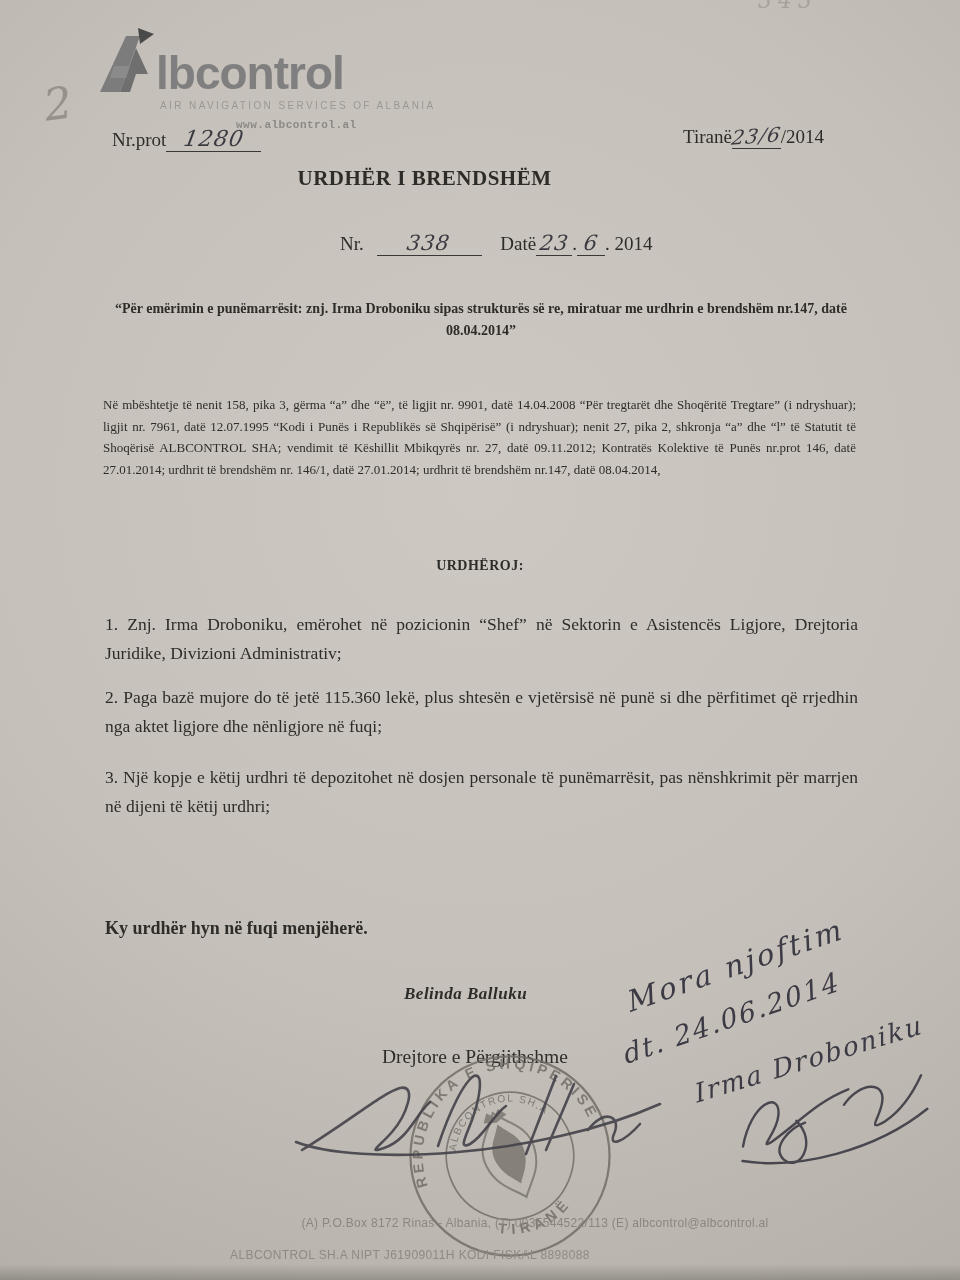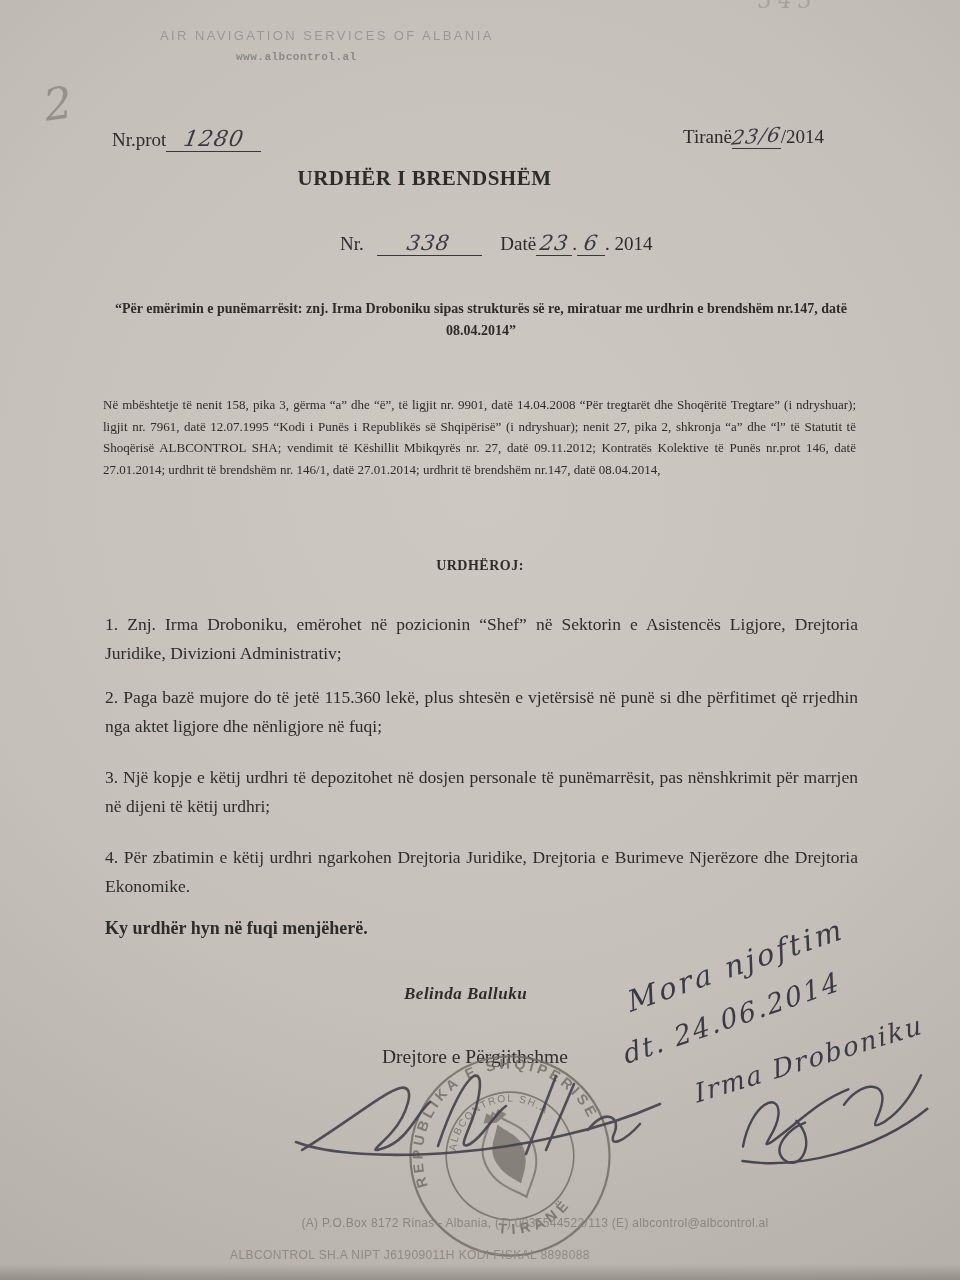--- a/index.html
+++ b/index.html
@@ -20,21 +20,21 @@
   
   .logo{position:absolute;left:96px;top:26px;width:300px;}
   .logo-row{display:flex;align-items:flex-end;}
   .logo-mark{width:62px;height:72px;flex:0 0 auto;}
   .logo-word{
     font-family:"Liberation Sans",sans-serif;font-weight:bold;
     font-size:46px;letter-spacing:-1px;color:#7f7f7f;line-height:1;
     margin-left:-2px;margin-bottom:2px;
   }
   .logo-tagline{
-    font-family:"Liberation Sans",sans-serif;font-size:13px;letter-spacing:2.4px;
+    font-family:"Liberation Sans",sans-serif;font-size:10px;letter-spacing:2.4px;
     color:#9a9893;margin:2px 0 0 64px;white-space:nowrap;
   }
   .logo-site{
     font-family:Liberation Mono, monospace;font-size:11px;font-weight:bold;
     color:#8b8984;margin:8px 0 0 140px;letter-spacing:.5px;
   }
   
   .pencil-mark{
     position:absolute;left:44px;top:78px;font-size:44px;color:#96928a;
     font-family:"DejaVu Serif",serif;font-style:italic;transform:rotate(-8deg);
@@ -103,20 +103,29 @@
 </style>
 </head>
 <body>
 
 <div class="page">
 
   <div class="pencil-mark">2</div>
   <div class="corner-mark">343</div>
 
   <div class="logo">
+    <div class="logo-row">
+      <svg class="logo-mark" viewBox="0 0 62 72">
+        <polygon points="4,66 30,10 44,10 24,66" fill="#7c7c7c"></polygon>
+        <polygon points="24,66 40,22 52,48 40,48 34,66" fill="#6f6f6f"></polygon>
+        <polygon points="42,2 58,8 44,18" fill="#4a4a4a"></polygon>
+        <polygon points="18,40 34,40 30,52 14,52" fill="#8b8b8b"></polygon>
+      </svg>
+      <div class="logo-word">lbcontrol</div>
+    </div>
     <div class="logo-tagline">AIR NAVIGATION SERVICES OF ALBANIA</div>
     <div class="logo-site">www.albcontrol.al</div>
   </div>
 
   <div class="prot-line">
     <span>Nr.prot</span><span class="u" style="min-width:95px;"><span class="hw">1280</span></span>
   </div>
 
   <div class="tirane-line">
     <span>Tiranë</span><span class="u" style="min-width:40px;"><span class="hw">23/6</span></span><span>/2014</span>
@@ -132,21 +141,20 @@
 
   <div class="subject">“Për emërimin e punëmarrësit: znj. Irma Droboniku sipas strukturës së re, miratuar me urdhrin e brendshëm nr.147, datë 08.04.2014”</div>
 
   <div class="preamble">Në mbështetje të nenit 158, pika 3, gërma “a” dhe “ë”, të ligjit nr. 9901, datë 14.04.2008 “Për tregtarët dhe Shoqëritë Tregtare” (i ndryshuar); ligjit nr. 7961, datë 12.07.1995 “Kodi i Punës i Republikës së Shqipërisë” (i ndryshuar); nenit 27, pika 2, shkronja “a” dhe “l” të Statutit të Shoqërisë ALBCONTROL SHA; vendimit të Këshillit Mbikqyrës nr. 27, datë 09.11.2012; Kontratës Kolektive të Punës nr.prot 146, datë 27.01.2014; urdhrit të brendshëm nr. 146/1, datë 27.01.2014; urdhrit të brendshëm nr.147, datë 08.04.2014,</div>
 
   <div class="order-heading">URDHËROJ:</div>
 
   <div class="item item-1">1. Znj. Irma Droboniku, emërohet në pozicionin “Shef” në Sektorin e Asistencës Ligjore, Drejtoria Juridike, Divizioni Administrativ;</div>
   <div class="item item-2">2. Paga bazë mujore do të jetë 115.360 lekë, plus shtesën e vjetërsisë në punë si dhe përfitimet që rrjedhin nga aktet ligjore dhe nënligjore në fuqi;</div>
   <div class="item item-3">3. Një kopje e këtij urdhri të depozitohet në dosjen personale të punëmarrësit, pas nënshkrimit për marrjen në dijeni të këtij urdhri;</div>
-  <div class="item item-4">4. Për zbatimin e këtij urdhri ngarkohen Drejtoria Juridike, Drejtoria e Burimeve Njerëzore dhe Drejtoria Ekonomike.</div>
 
   <div class="effect-line">Ky urdhër hyn në fuqi menjëherë.</div>
 
   <div class="sig-name">Belinda Balluku</div>
   <div class="sig-title">Drejtore e Përgjithshme</div>
 
   <svg class="stamp" viewBox="0 0 230 230">
     <defs>
       <path id="arcTop" d="M 30,115 A 85,85 0 0 1 200,115"></path>
       <path id="arcBottom" d="M 42,118 A 73,73 0 0 0 188,118"></path>

